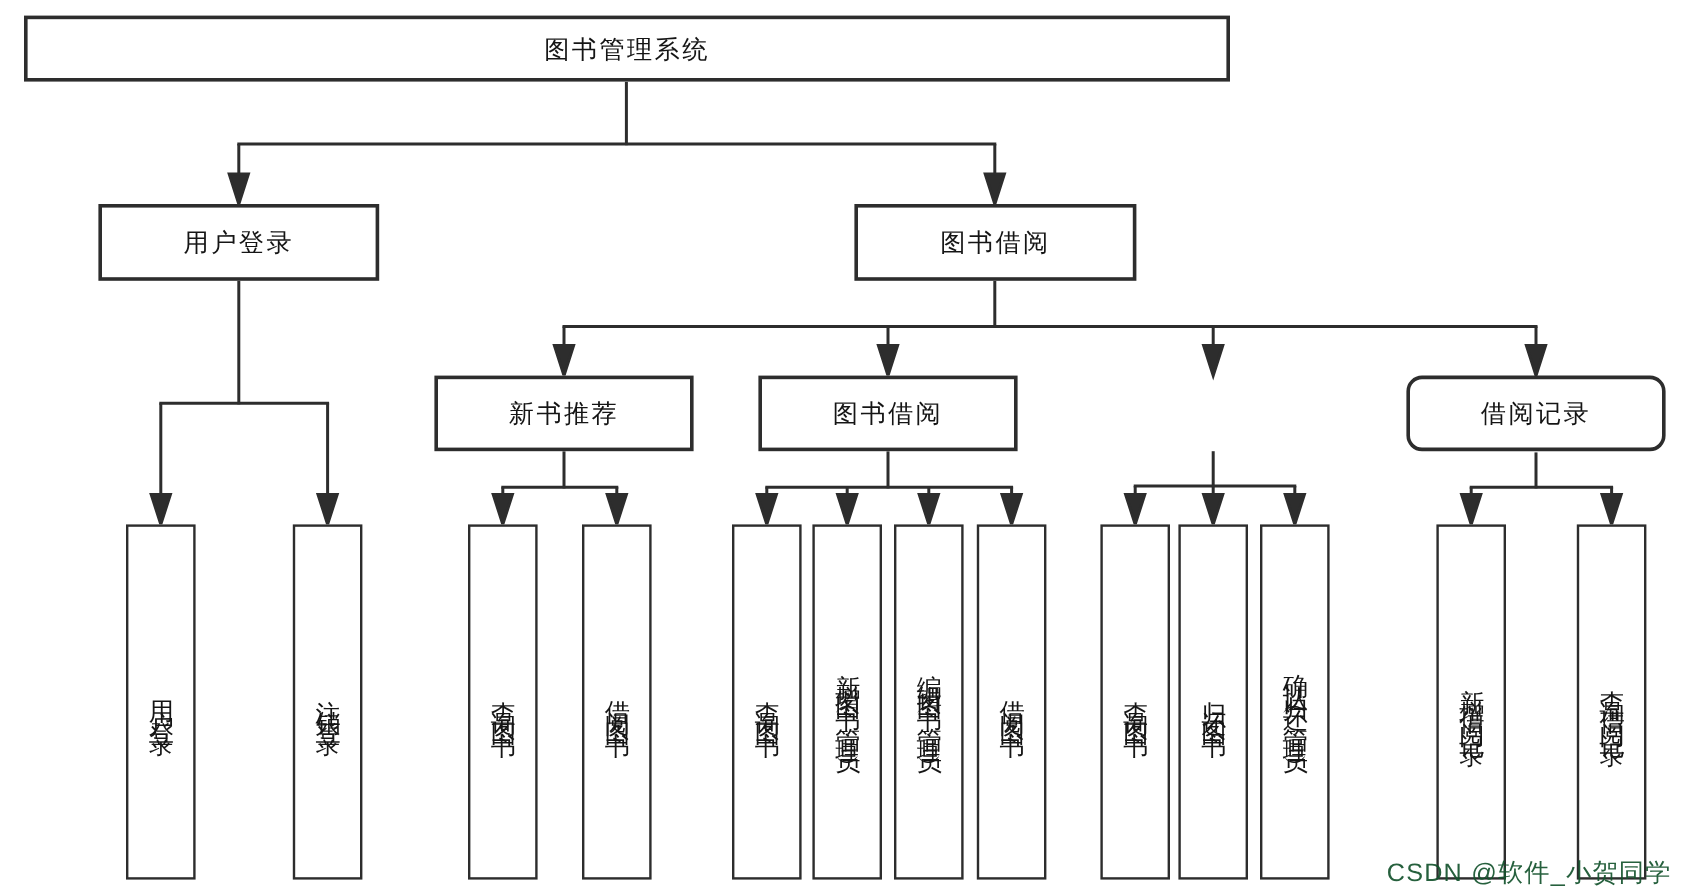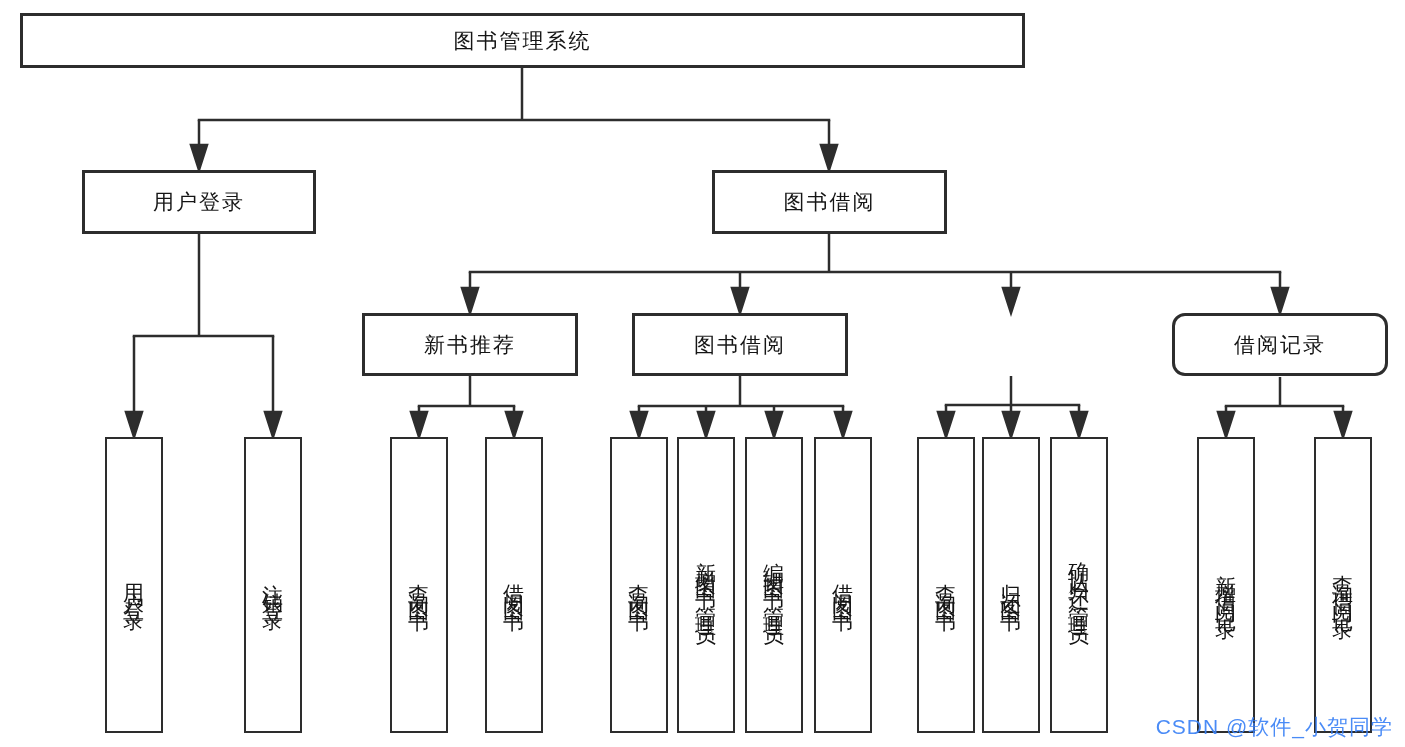--- a/index.html
+++ b/index.html
@@ -55,21 +55,21 @@
     letter-spacing: 9px;
     line-height: 1;
     color: #151515;
     white-space: nowrap;
   }
   .watermark {
     position: absolute;
     right: 12px;
     bottom: 6px;
     font-size: 21px;
-    color: #3b82f6;
+    color: #14532d;
     letter-spacing: 1px;
     z-index: 3;
     opacity: 0.92;
   }
 </style>
 </head>
 <body>
 
 <div class="stage">
 

